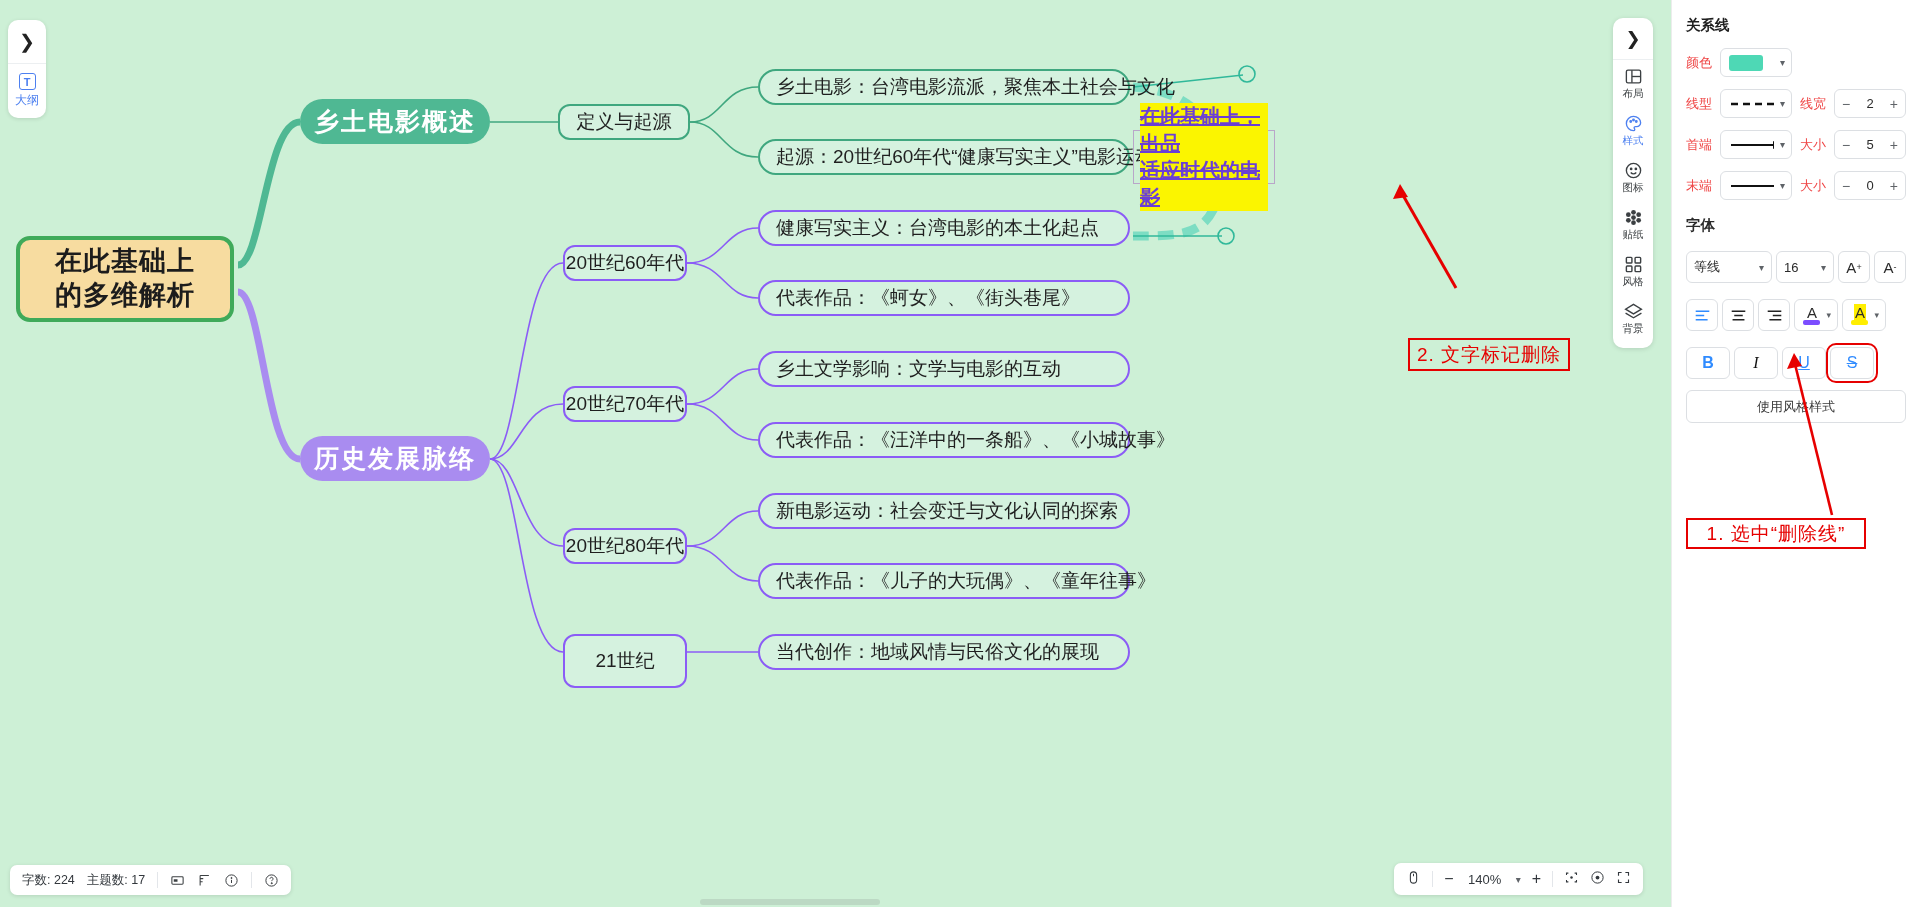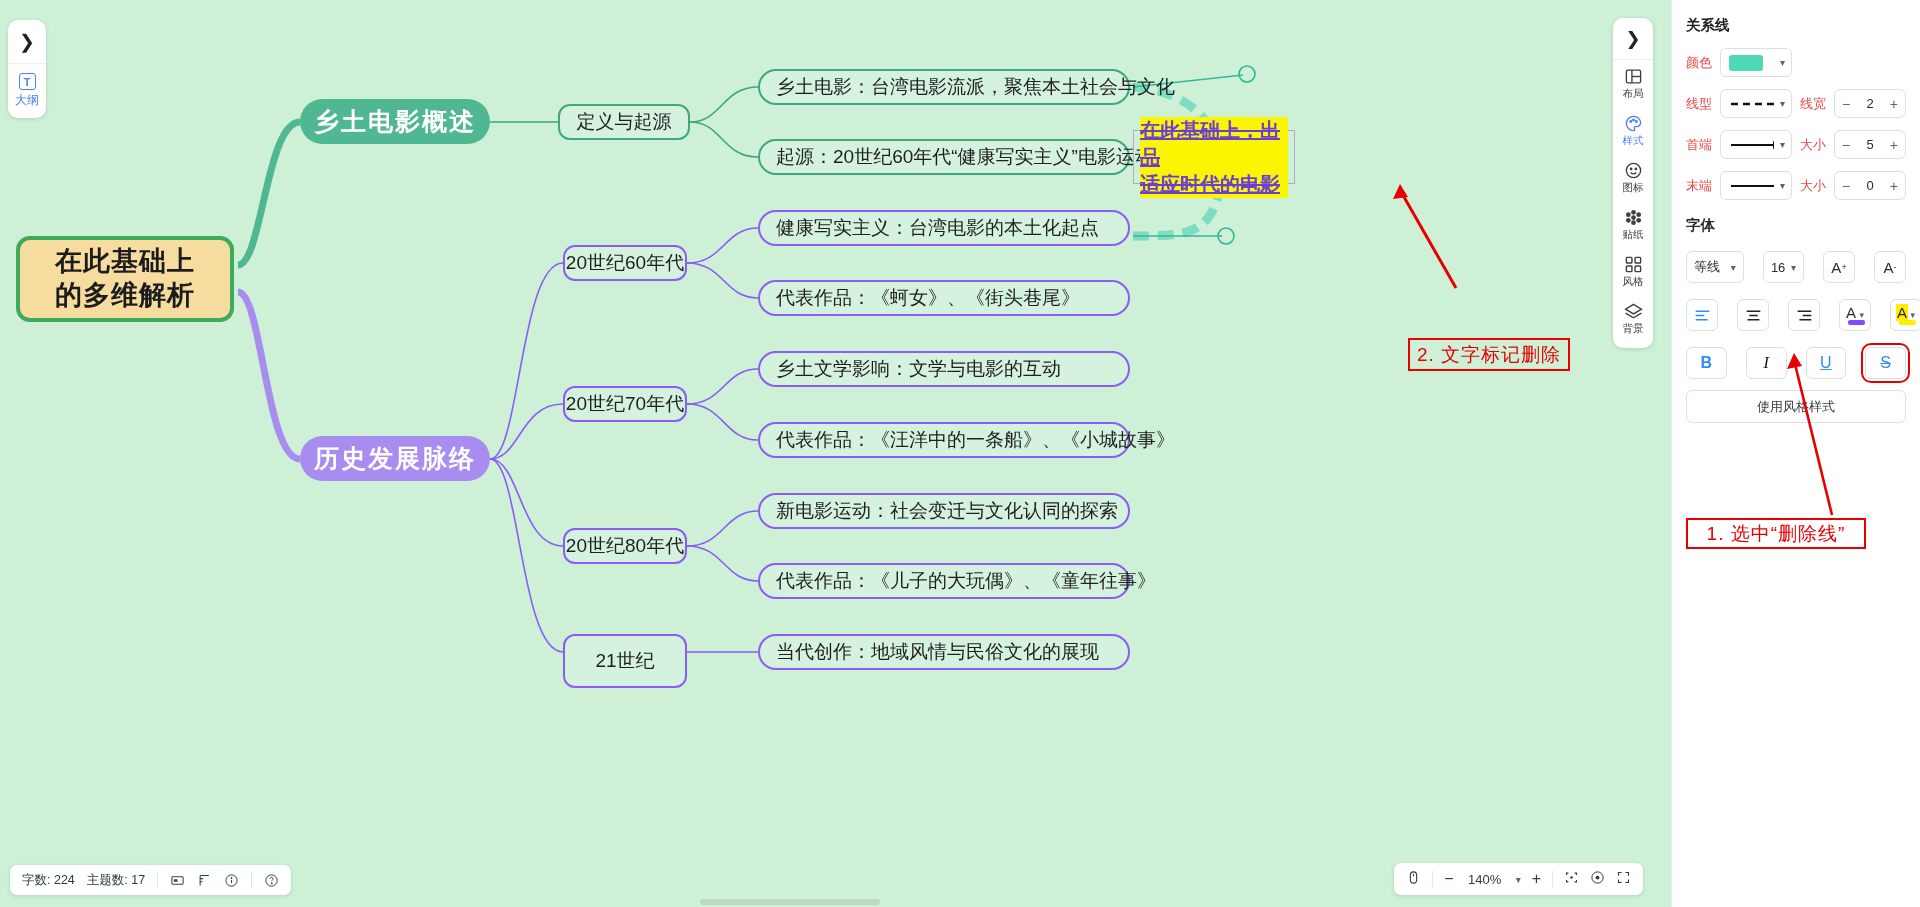--- a/index.html
+++ b/index.html
@@ -224,21 +224,21 @@
   .swatch { width: 34px; height: 16px; border-radius: 3px; }
   .caret { font-size: 10px; color: #5f6368; }
   .stepper {
     border: 1px solid #dcdfe3; border-radius: 6px; height: 29px;
     display: flex; align-items: center; justify-content: space-between;
     padding: 0 7px; gap: 4px; width: 74px;
     font-size: 13px; color: #2b2b2b;
   }
   .stepper .sgn { color: #5f6368; font-size: 14px; }
   .sec-title { font-size: 14.5px; font-weight: 700; margin: 16px 0 10px 0; }
-  .grid-row { display: flex; gap: 19px; margin-bottom: 9px; margin-top: 16px; }
+  .grid-row { display: flex; gap: 4px; margin-bottom: 9px; margin-top: 16px; }
   .cell {
     border: 1px solid #dcdfe3; border-radius: 6px;
     height: 32px; min-width: 32px;
     display: flex; align-items: center; justify-content: center;
     background: #fff; font-size: 13px; color: #2b2b2b;
   }
   .cell.sel-font { width: 86px; justify-content: space-between; padding: 0 7px; }
   .cell.sel-size { width: 58px; justify-content: space-between; padding: 0 7px; }
   .cell.icobtn { width: 32px; }
   .cell.acolor { width: 44px; gap: 3px; position: relative; }
@@ -326,21 +326,21 @@
     <div class="node node-leaf purple" style="left:758px; top:351px; width:372px; height:36px;">乡土文学影响：文学与电影的互动</div>
     <div class="node node-leaf purple" style="left:758px; top:422px; width:372px; height:36px;">代表作品：《汪洋中的一条船》、《小城故事》</div>
 
     <div class="node node-sub purple" style="left:563px; top:528px; width:124px; height:36px;">20世纪80年代</div>
     <div class="node node-leaf purple" style="left:758px; top:493px; width:372px; height:36px;">新电影运动：社会变迁与文化认同的探索</div>
     <div class="node node-leaf purple" style="left:758px; top:563px; width:372px; height:36px;">代表作品：《儿子的大玩偶》、《童年往事》</div>
 
     <div class="node node-sub purple" style="left:563px; top:634px; width:124px; height:54px;">21世纪</div>
     <div class="node node-leaf purple" style="left:758px; top:634px; width:372px; height:36px;">当代创作：地域风情与民俗文化的展现</div>
 
-    <div class="node-marked" style="left:1133px; top:130px; width:162px; height:54px;">
+    <div class="node-marked" style="left:1133px; top:130px; width:142px; height:54px;">
       <span class="mtext">在此基础上，出品
 适应时代的电影</span>
     </div>
 
     <div class="red-box" style="left:1408px; top:338px; width:162px; height:33px;">2. 文字标记删除</div>
 
     <div id="left-tool">
       <div class="chev">❯</div>
       <div class="outline-btn">
         <div class="boxT">T</div>

